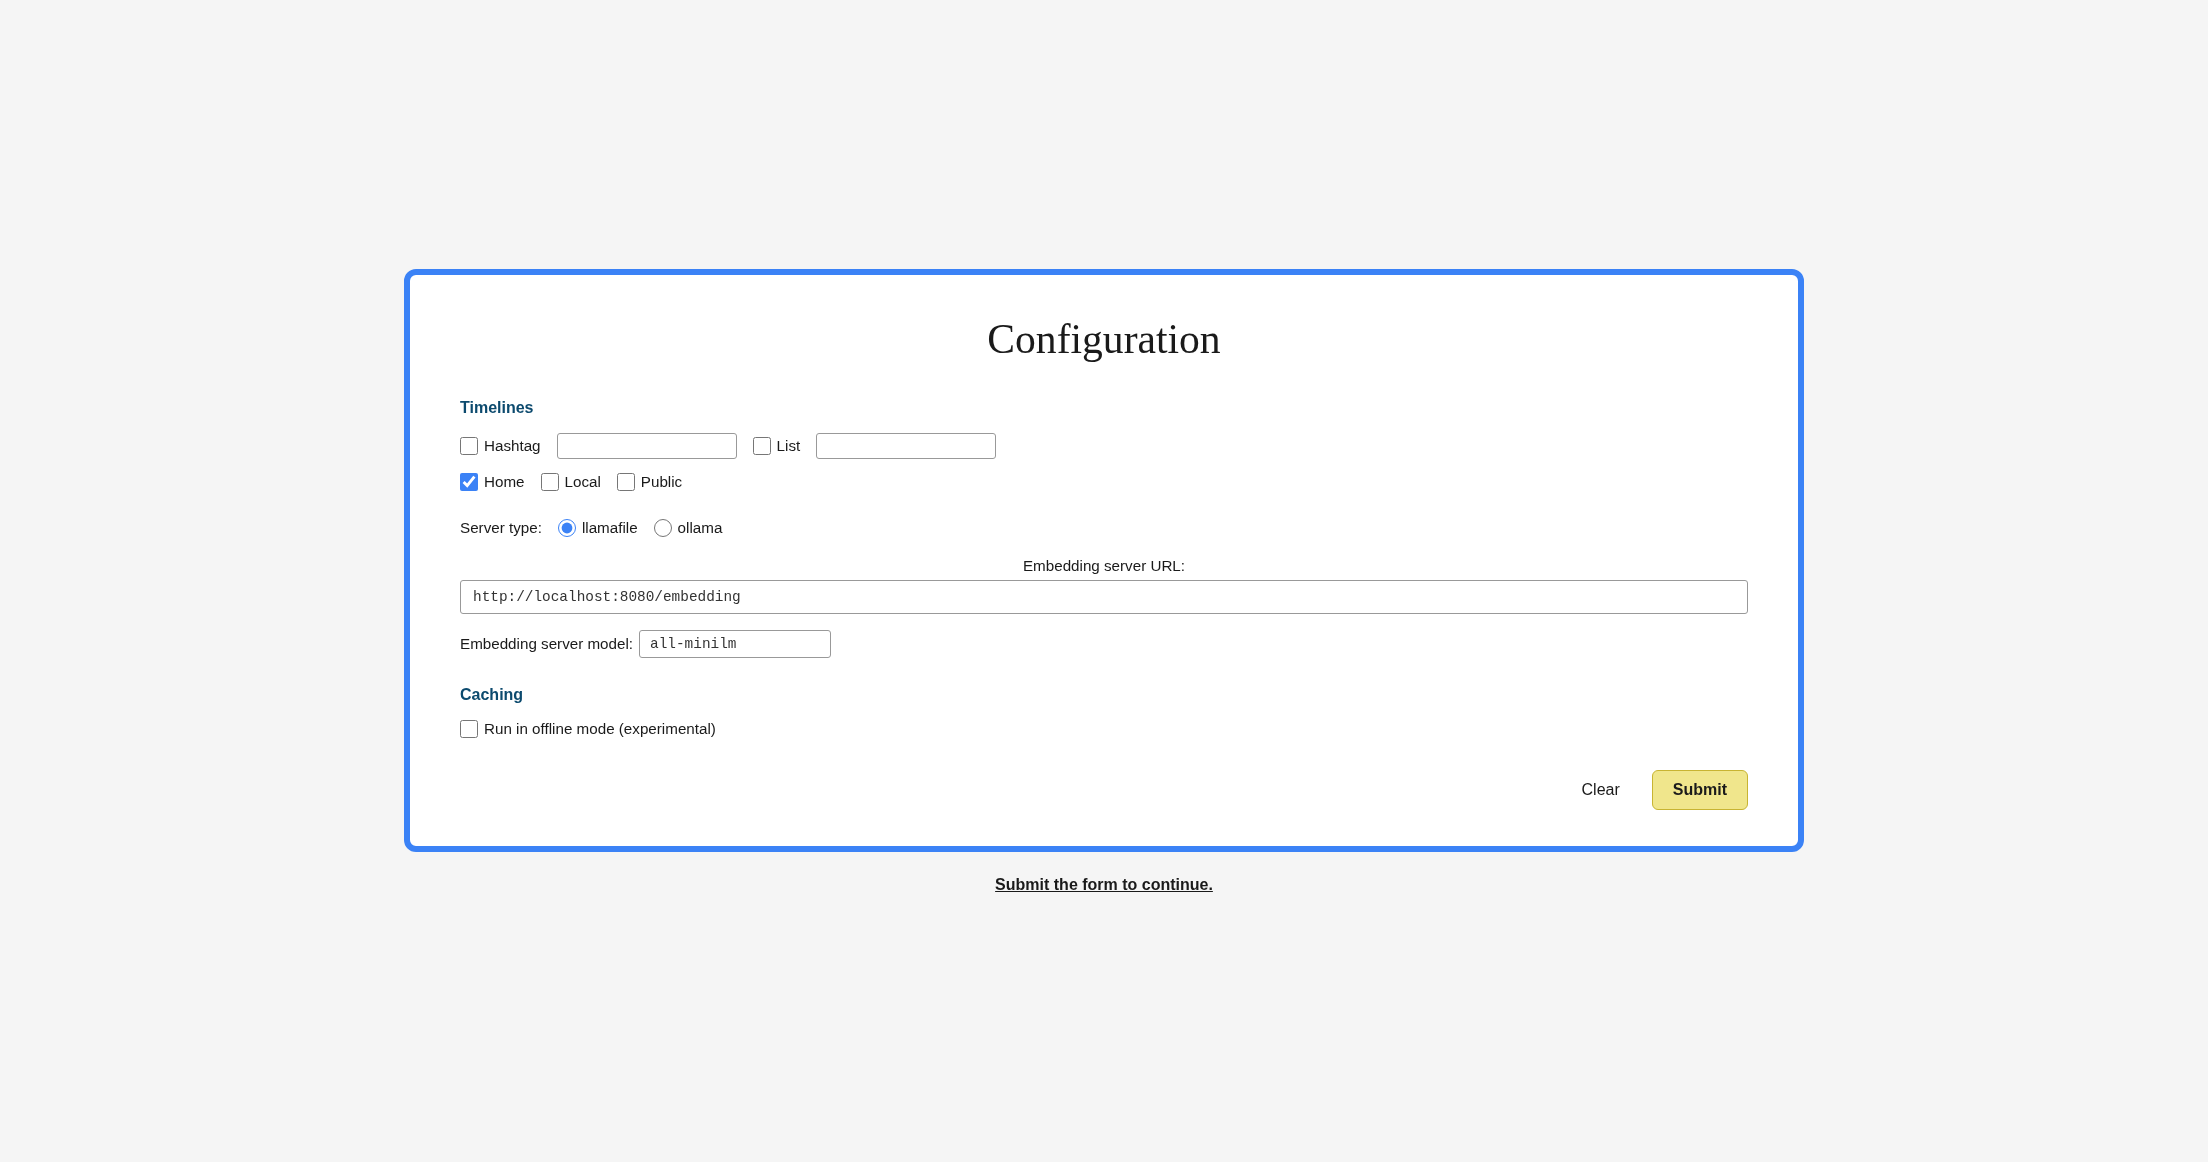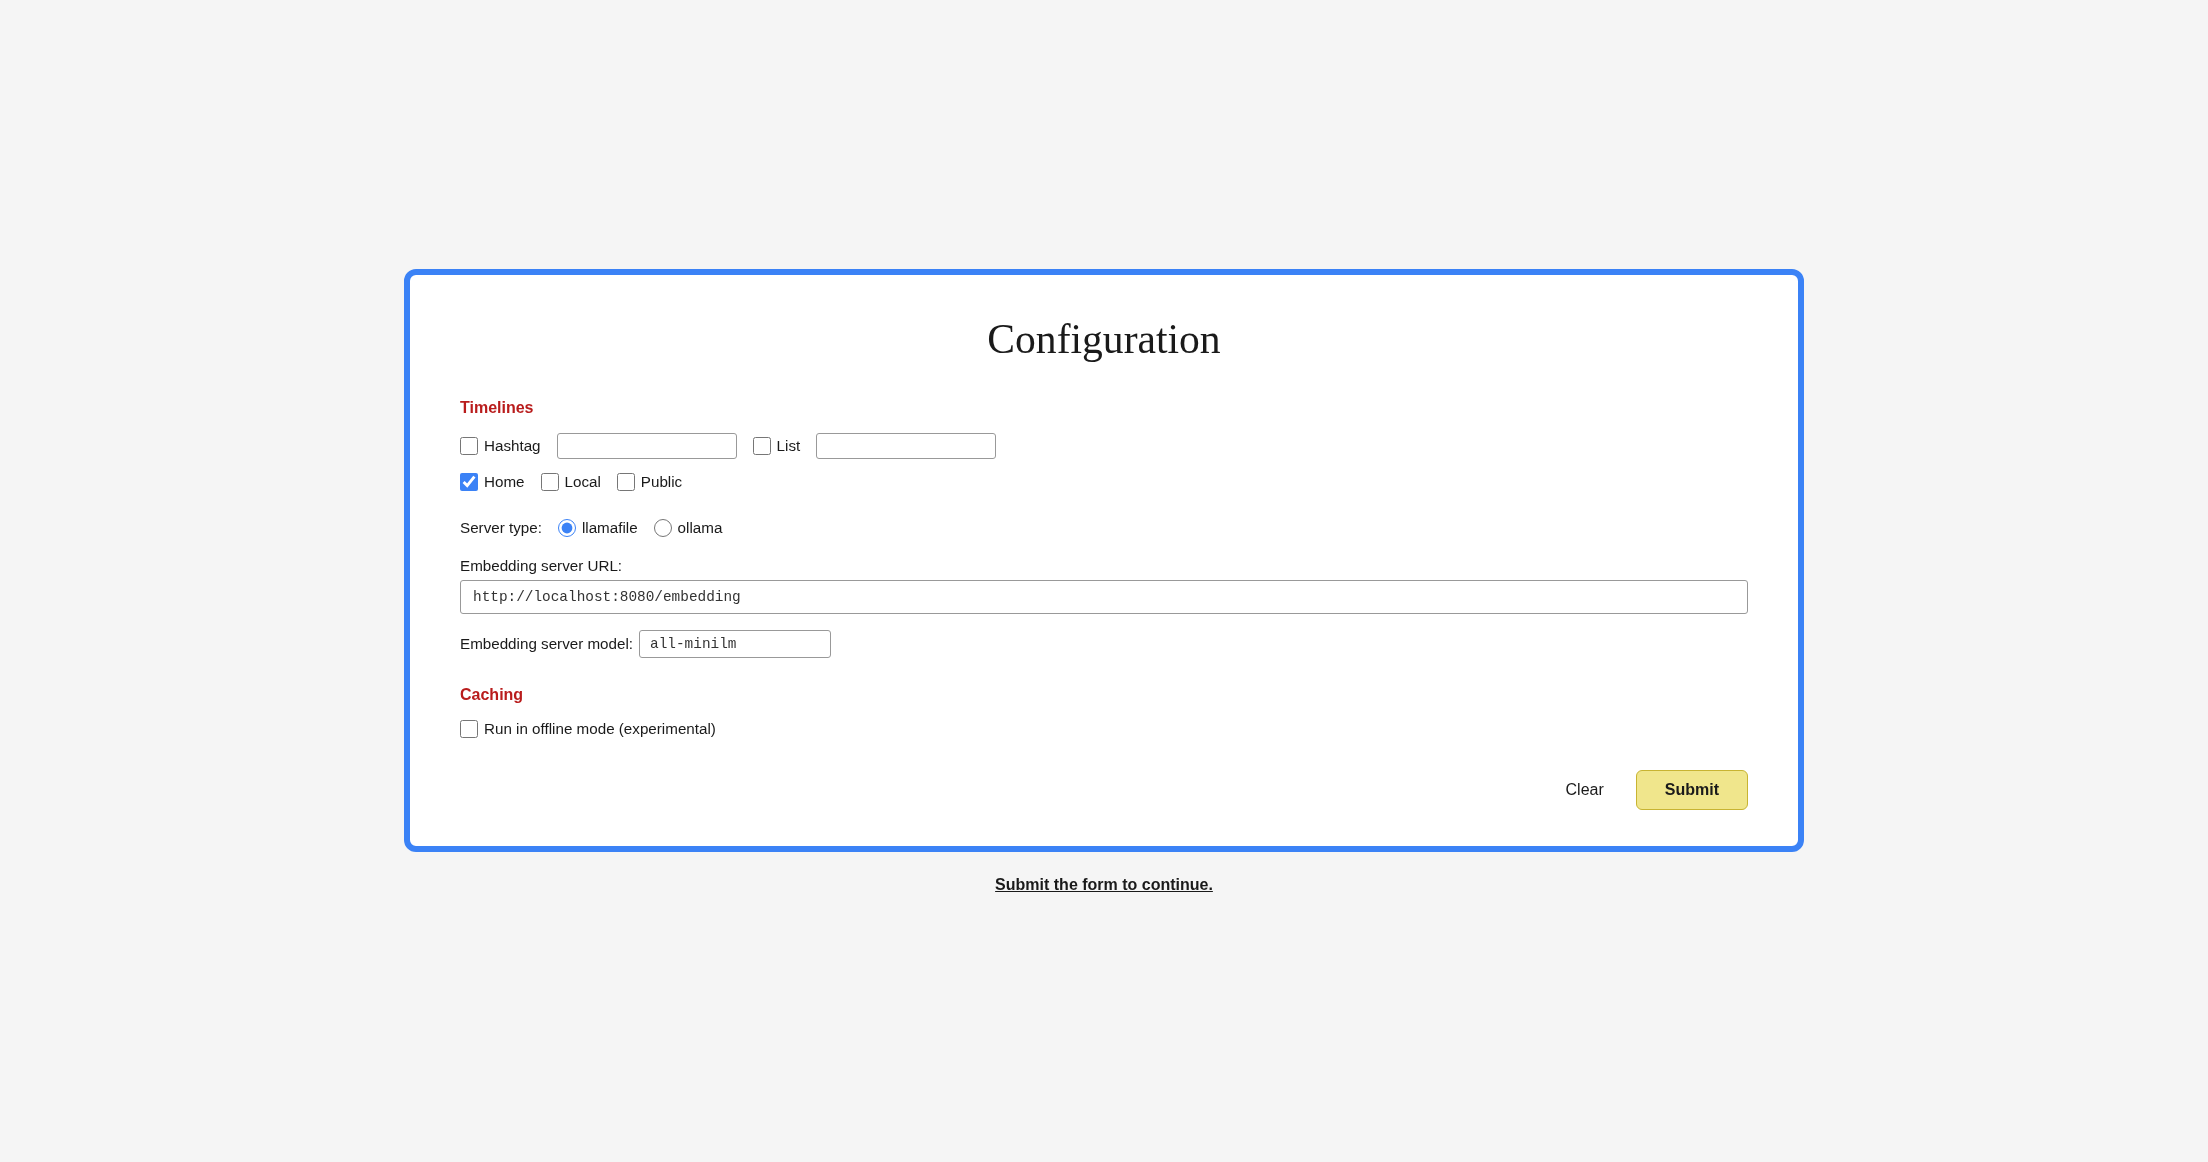--- a/index.html
+++ b/index.html
@@ -41,21 +41,21 @@
       font-size: 2.6rem;
       font-weight: 400;
       color: #1a1a1a;
       margin-bottom: 36px;
       font-family: Georgia, serif;
     }
 
     .section-label {
       font-weight: 700;
       font-size: 1rem;
-      color: #b91c1c;
+      color: #0c4a6e;
       margin-bottom: 16px;
       font-family: Arial, sans-serif;
     }
 
     .section {
       margin-bottom: 28px;
     }
 
     .checkbox-row {
       display: flex;
@@ -121,20 +121,21 @@
     .field-row {
       margin-bottom: 16px;
       font-family: Arial, sans-serif;
     }
 
     .field-label {
       font-size: 0.95rem;
       color: #1a1a1a;
       margin-bottom: 6px;
       display: block;
+      text-align: center;
     }
 
     .url-input {
       width: 100%;
       border: 1px solid #999;
       border-radius: 3px;
       padding: 8px 12px;
       font-size: 0.9rem;
       font-family: 'Courier New', monospace;
       outline: none;
@@ -179,21 +180,21 @@
     }
 
     .submit-button {
       background: #f0e68c;
       border: 1px solid #c8b432;
       border-radius: 6px;
       font-family: Arial, sans-serif;
       font-size: 1rem;
       font-weight: 700;
       color: #1a1a1a;
-      padding: 10px 28px;
+      padding: 10px 20px;
       cursor: pointer;
     }
 
     .footer-text {
       font-family: Arial, sans-serif;
       font-size: 1rem;
       font-weight: 700;
       color: #1a1a1a;
       text-align: right;
       text-decoration: underline;

